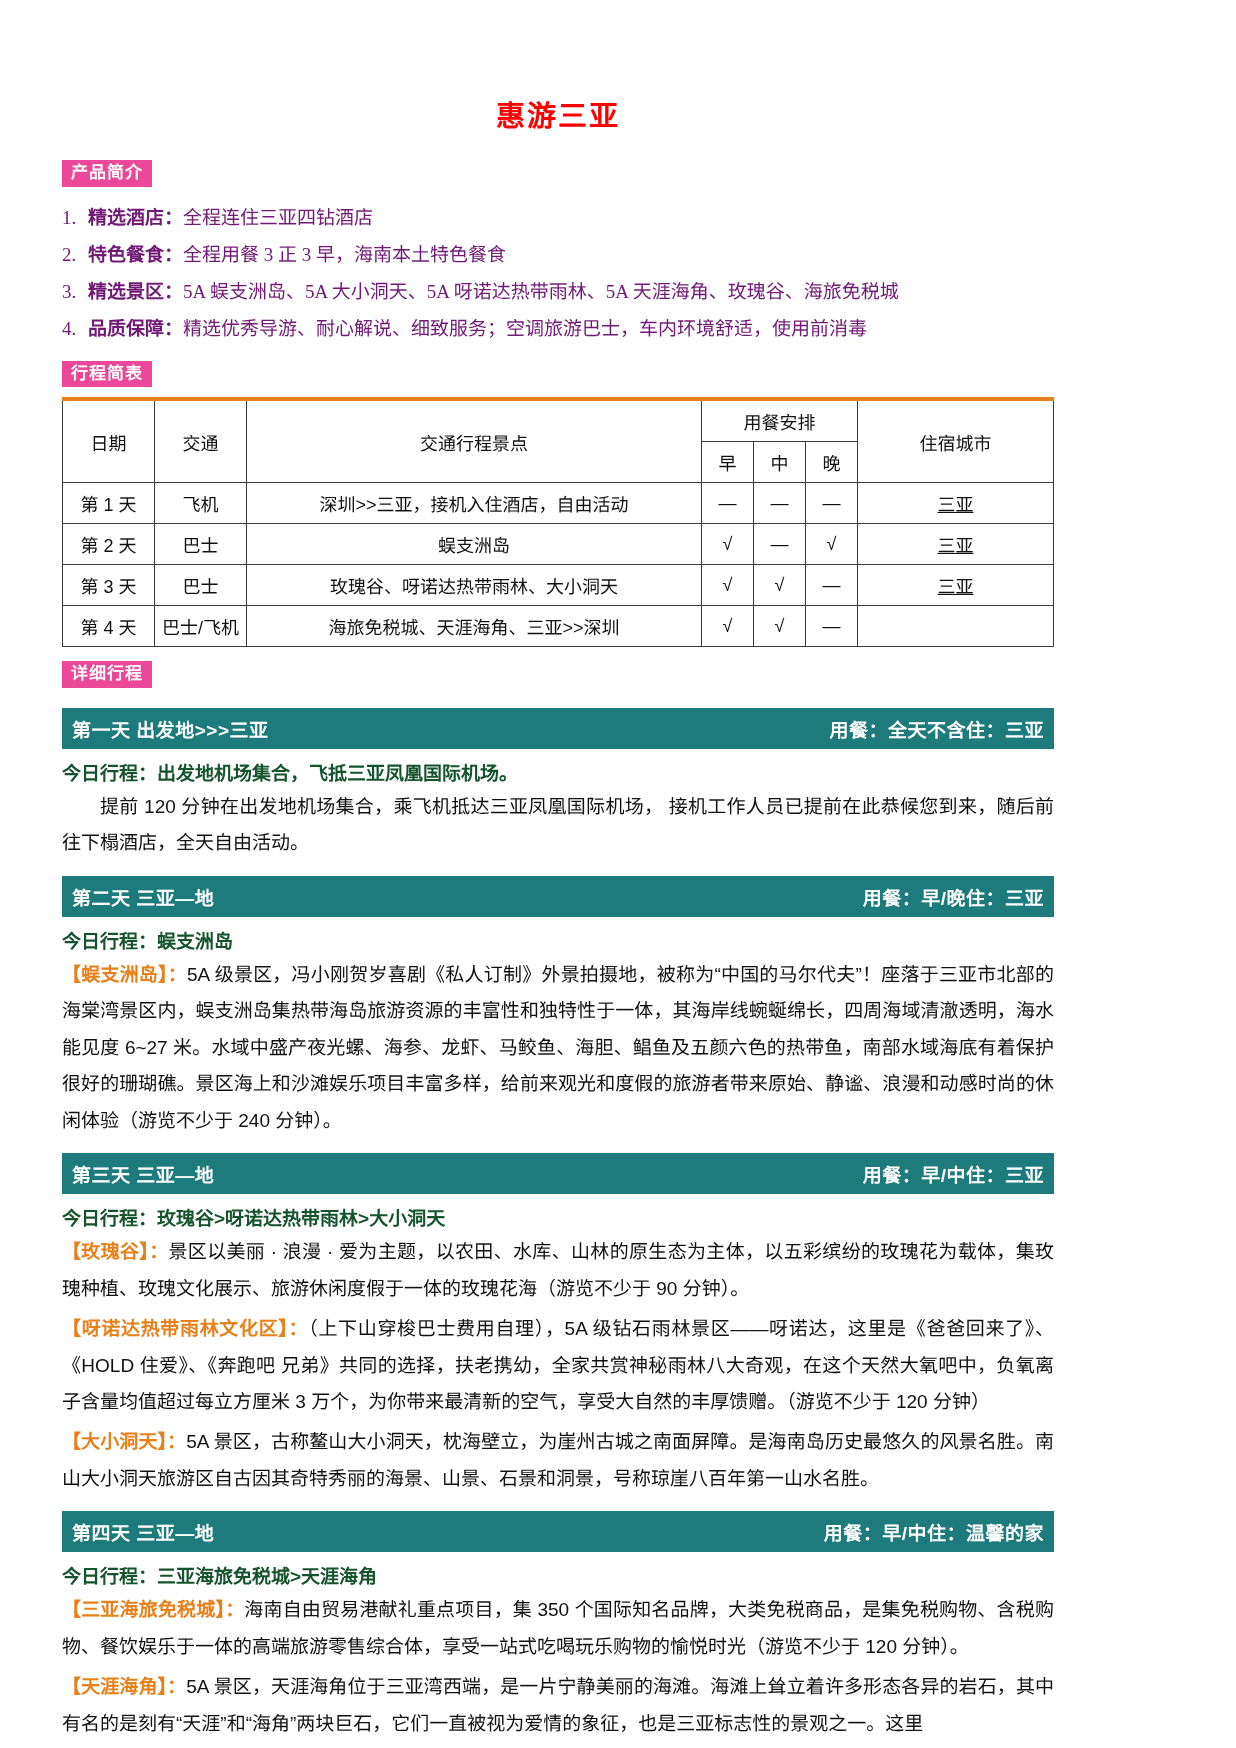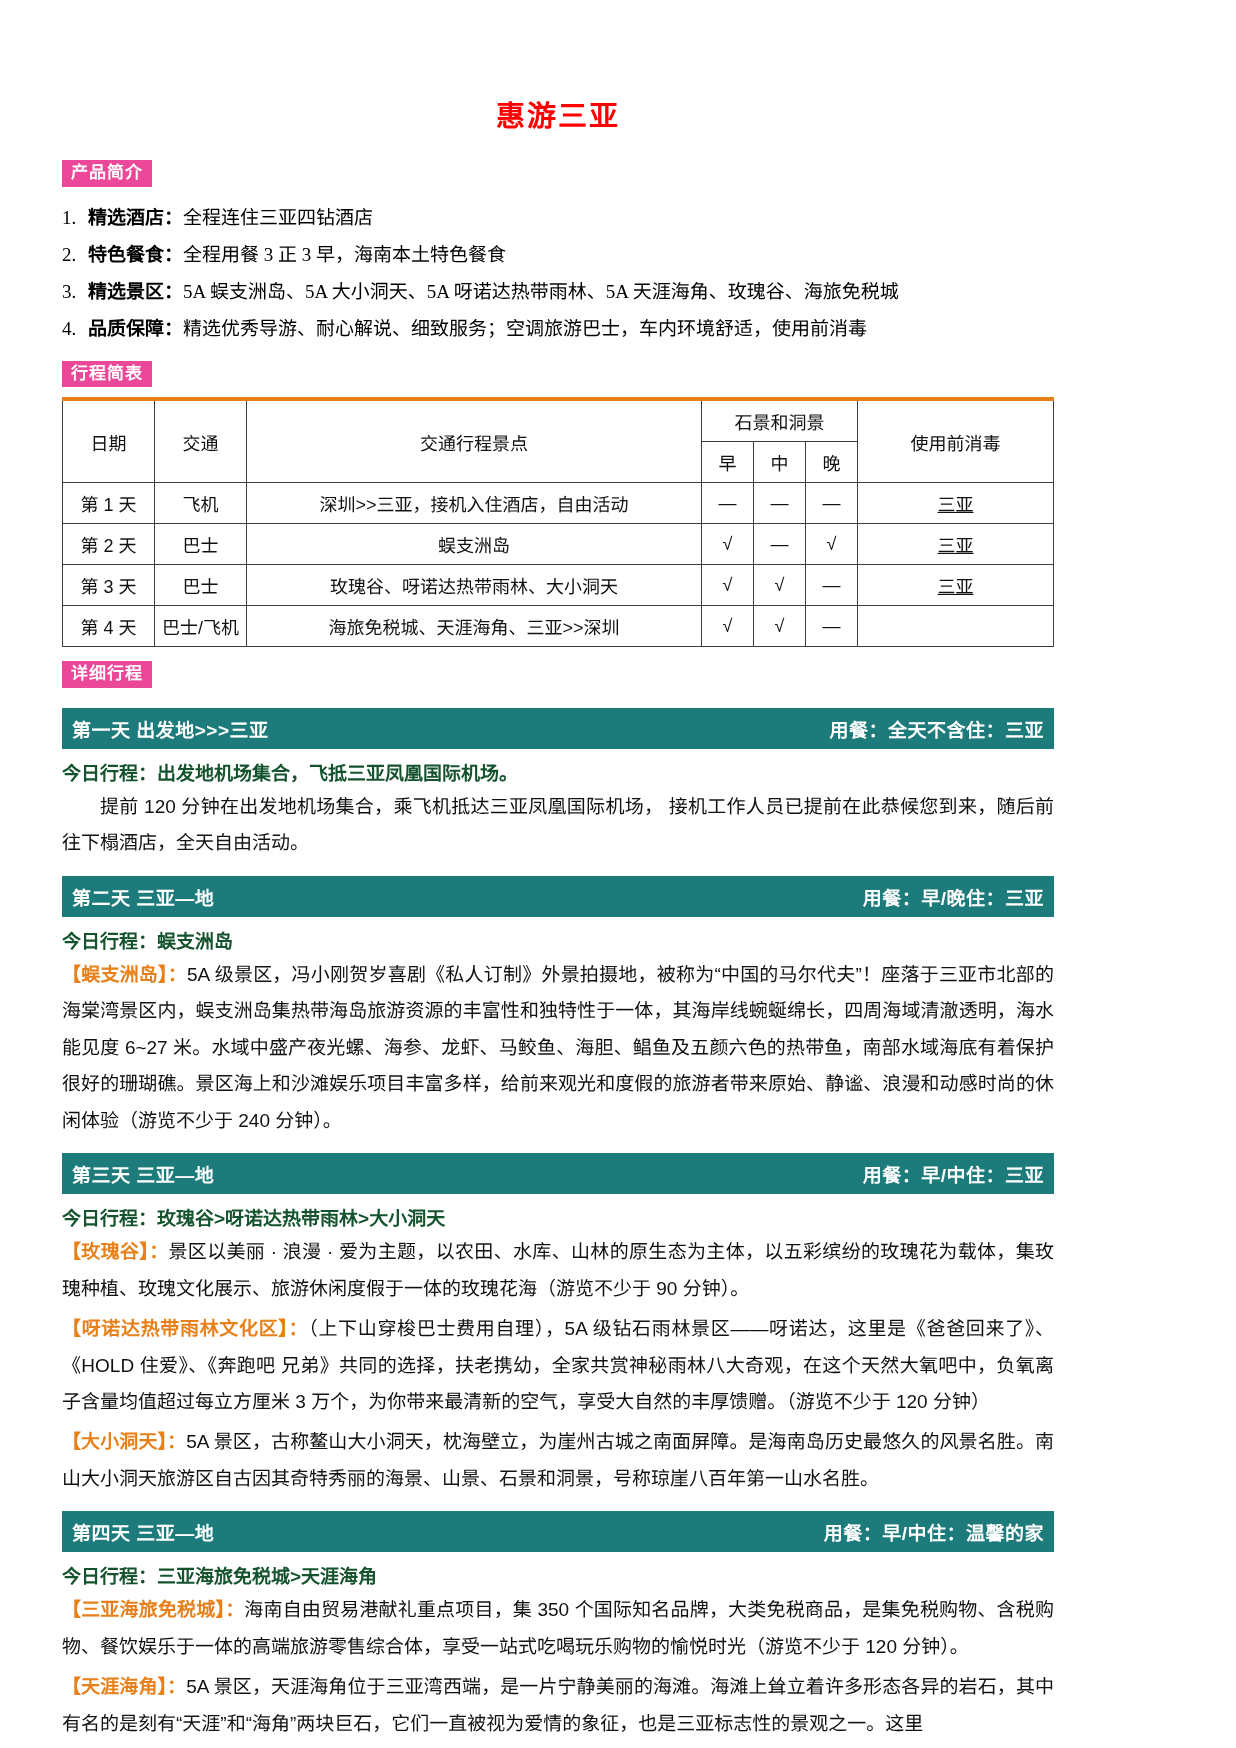--- a/index.html
+++ b/index.html
@@ -50,21 +50,21 @@
 
   
   ol.intro {
     list-style: none;
     margin: 6px 0 14px 0;
     padding: 0;
   }
   ol.intro li {
     font-size: 19px;
     line-height: 1.95;
-    color: #000000;
+    color: #701a75;
     white-space: nowrap;
   }
   ol.intro li .num { display: inline-block; min-width: 26px; }
   ol.intro li .lbl { font-weight: bold; }
 
   
   .tbl-wrap { margin: 4px 0 14px 0; }
   table.sched {
     border-collapse: collapse;
     width: 100%;
@@ -164,22 +164,22 @@
         <col class="col-meal">
           <col class="col-meal">
           <col class="col-meal">
           <col class="col-city">
       </colgroup>
       <thead>
         <tr>
           <th rowspan="2">日期</th>
           <th rowspan="2">交通</th>
           <th rowspan="2">交通行程景点</th>
-          <th colspan="3">石景和洞景</th>
-          <th rowspan="2">使用前消毒</th>
+          <th colspan="3">用餐安排</th>
+          <th rowspan="2">住宿城市</th>
         </tr>
         <tr>
           <th>早</th>
           <th>中</th>
           <th>晚</th>
         </tr>
       </thead>
       <tbody>
         <tr>
           <td>第 1 天</td>

